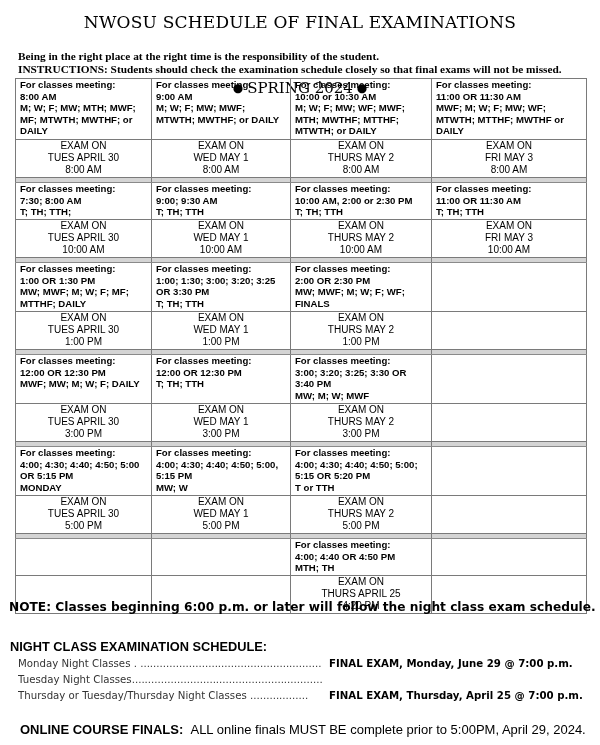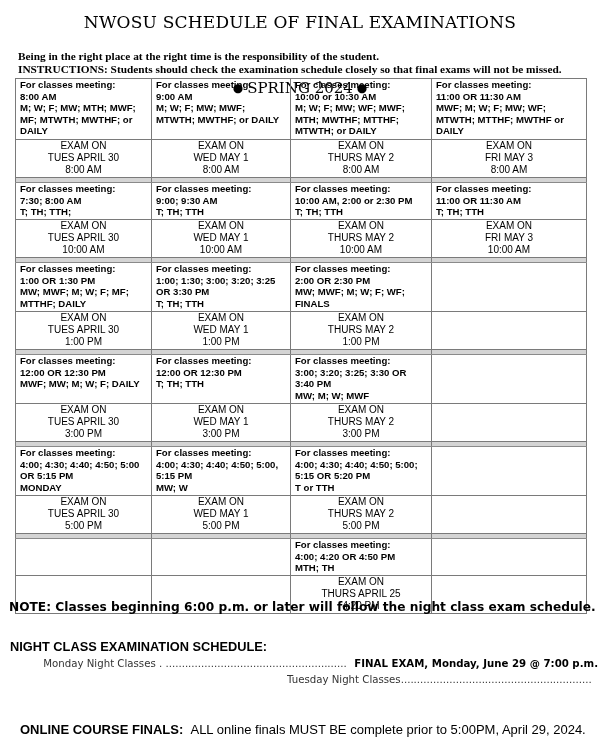--- a/index.html
+++ b/index.html
@@ -28,21 +28,21 @@
   tr.sep td { height: 4px; padding: 0; background: #d4d4d4; border-top: 1.5px solid #8a8a8a; border-bottom: 1.5px solid #8a8a8a; }
   .note {
     position: absolute; left: 9px; top: 600px; font-family: "DejaVu Sans", sans-serif; font-weight: bold;
     font-size: 12.2px; line-height: 15px; white-space: nowrap;
   }
   .night-head {
     position: absolute; left: 10px; top: 639px; font-family: "Liberation Sans", sans-serif; font-weight: bold;
     font-size: 12.8px; line-height: 15px;
   }
   .night-list { position: absolute; left: 18px; top: 656px; width: 580px; }
-  .night-row { display: flex; height: 16px; line-height: 16px; white-space: nowrap; justify-content: flex-end; }
+  .night-row { display: flex; height: 16px; line-height: 16px; white-space: nowrap; }
   .night-left { width: 311px; overflow: hidden; font-family: "DejaVu Sans", sans-serif; font-size: 10.2px; color: #333; }
   .night-right { font-family: "DejaVu Sans", sans-serif; font-weight: bold; font-size: 10.2px; }
   .online {
     position: absolute; left: 20px; top: 723px; white-space: nowrap;
     font-family: "Liberation Sans", sans-serif; font-size: 13px; line-height: 14px;
   }
   .online b { font-weight: bold; }
 </style>
 </head>
 <body>
@@ -321,21 +321,21 @@
             <div></div>
             <div></div>
           </td>
           <td class="meet" style="height: 36px;">
             <div></div>
             <div></div>
             <div></div>
           </td>
           <td class="meet" style="height: 36px;">
             <div>For classes meeting:</div>
-            <div>4:00; 4:20 OR 4:50 PM</div>
+            <div>4:00; 4:40 OR 4:50 PM</div>
             <div>MTH; TH</div>
           </td>
           <td class="meet" style="height: 36px;">
             <div></div>
             <div></div>
             <div></div>
           </td>
         </tr>
         <tr>
           <td class="exam" style="height: 37px;">
@@ -366,18 +366,22 @@
 
   <div class="night-head">NIGHT CLASS EXAMINATION SCHEDULE:</div>
   <div class="night-list">
     <div class="night-row">
       <span class="night-left">Monday Night Classes . ........................................................</span>
       <span class="night-right">FINAL EXAM, Monday, June 29 @ 7:00 p.m.</span>
     </div>
     <div class="night-row">
       <span class="night-left">Tuesday Night Classes...........................................................</span>
     </div>
+    <div class="night-row">
+      <span class="night-left">Thursday or Tuesday/Thursday Night Classes ..................</span>
+      <span class="night-right">FINAL EXAM, Thursday, April 25 @ 7:00 p.m.</span>
+    </div>
   </div>
 
   <div class="online">
     <b>ONLINE COURSE FINALS:</b>&nbsp;&nbsp;<span>ALL online finals MUST BE complete prior to 5:00PM, April 29, 2024.</span>
   </div>
 </div>
 
 </body></html>

